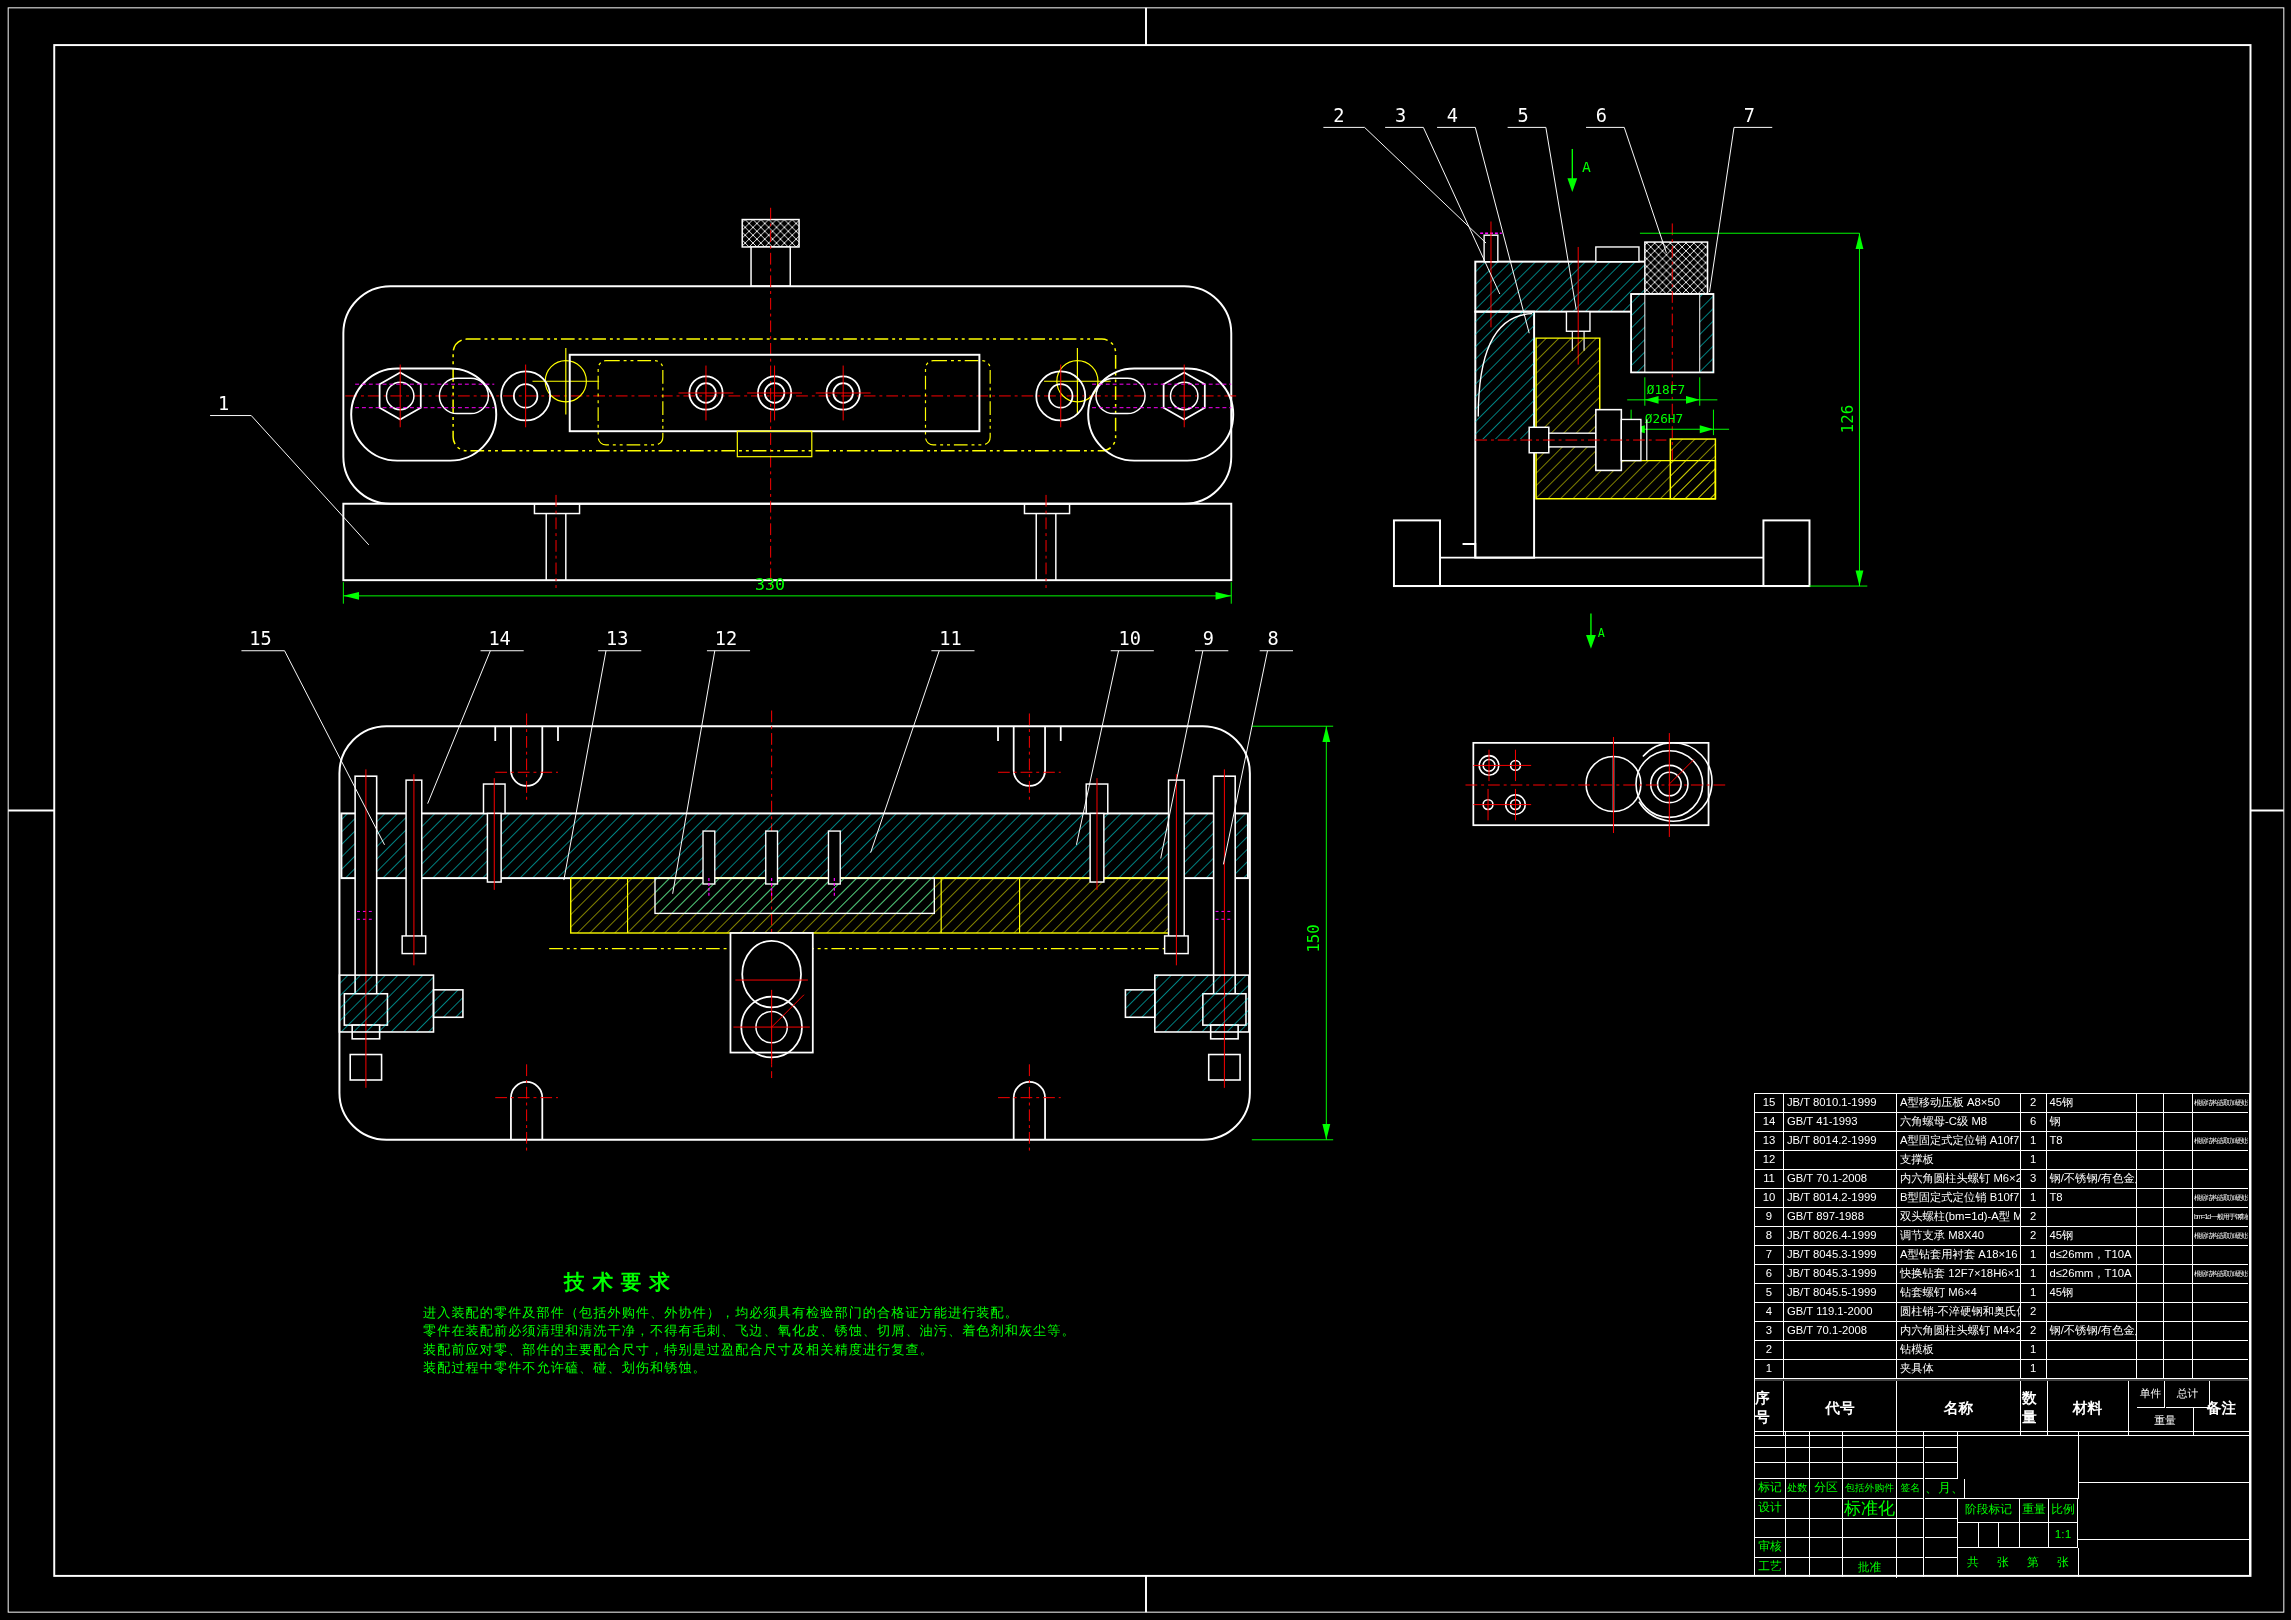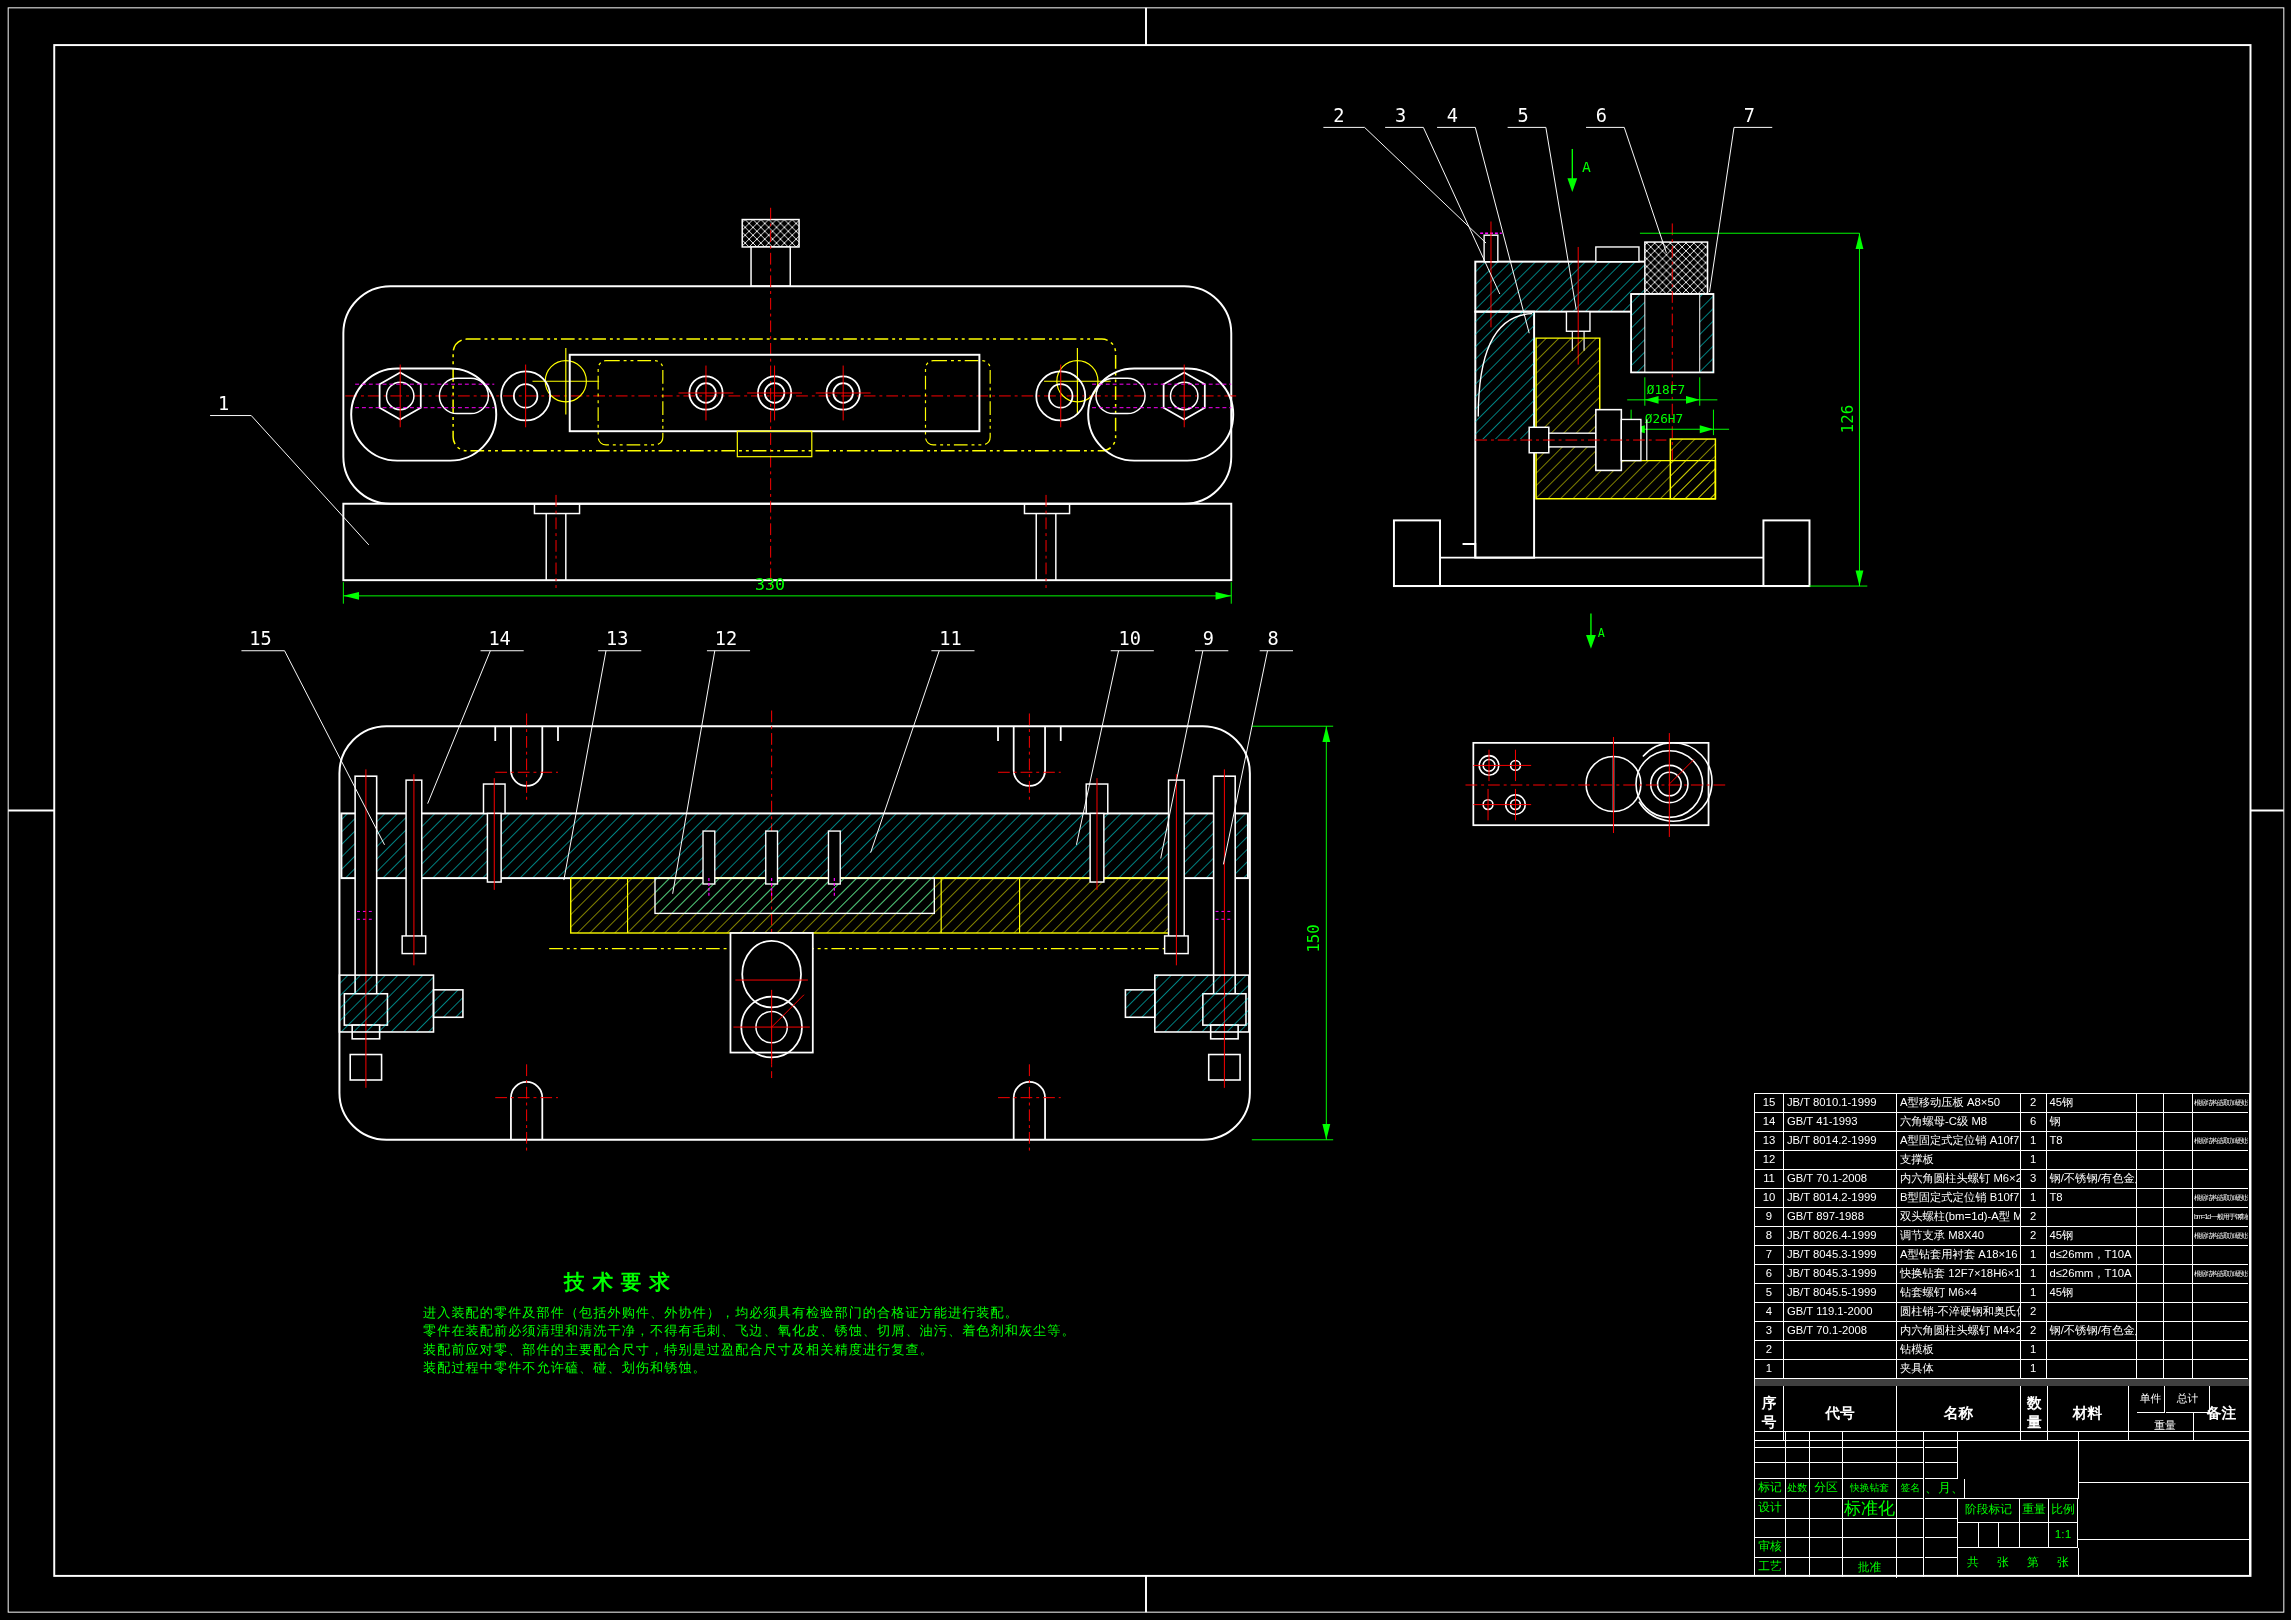--- a/index.html
+++ b/index.html
@@ -599,21 +599,21 @@
           <div class="c num">1</div>
           <div class="c"></div>
           <div class="c">夹具体</div>
           <div class="c num">1</div>
           <div class="c"></div>
           <div class="c"></div>
           <div class="c"></div>
           <div class="c remark"></div>
         </div>
       </div>
-  <div id="bom-head" style="border-top:7px solid #404040;text-align:center;">
+  <div id="bom-head" style="border-top:2px solid #404040;">
     <div class="h" style="left:0;width:29px">序号</div>
     <div class="h" style="left:29px;width:113px">代号</div>
     <div class="h" style="left:142px;width:124px">名称</div>
     <div class="h" style="left:267px;width:25.5px">数量</div>
     <div class="h" style="left:292px;width:82px">材料</div>
     <div class="h small" style="left:382px;width:28px;height:26.5px;border-bottom:1px solid #fff">单件</div>
     <div class="h small" style="left:411px;width:44px;height:26.5px;border-bottom:1px solid #fff">总计</div>
     <div class="h small" style="left:382px;top:26.5px;width:57px;height:27.4px">重量</div>
     <div class="h" style="left:439px;width:55px;border-right:none">备注</div>
   </div>
@@ -636,21 +636,21 @@
   <div class="cell" style="left:0;top:31px;width:31px;height:15.7px"></div>
       <div class="cell" style="left:31px;top:31px;width:23.5px;height:15.7px"></div>
       <div class="cell" style="left:55px;top:31px;width:33px;height:15.7px"></div>
       <div class="cell" style="left:88px;top:31px;width:54px;height:15.7px"></div>
       <div class="cell" style="left:142px;top:31px;width:27.4px;height:15.7px"></div>
       <div class="cell" style="left:170px;top:31px;width:33px;height:15.7px"></div>
 
   <div class="cell" style="left:0;top:47px;width:31px;height:19.6px">标记</div>
   <div class="cell" style="left:31px;top:47px;width:23.5px;height:19.6px;font-size:10px">处数</div>
   <div class="cell" style="left:55px;top:47px;width:33px;height:19.6px">分区</div>
-  <div class="cell" style="left:88px;top:47px;width:54px;height:19.6px;font-size:9.8px">快换钻套</div>
+  <div class="cell" style="left:88px;top:47px;width:54px;height:19.6px;font-size:9.8px">包括外购件</div>
   <div class="cell" style="left:142px;top:47px;width:27.4px;height:19.6px;font-size:9.8px">签名</div>
   <div class="cell" style="left:170px;top:47px;width:40px;height:19.6px;font-size:13px">年、月、日</div>
 
   <div class="cell" style="left:0;top:67px;width:31px;height:19.6px">设计</div>
   <div class="cell" style="left:31px;top:67px;width:23.5px;height:19.6px"></div>
       <div class="cell" style="left:55px;top:67px;width:33px;height:19.6px"></div>
   <div class="cell" style="left:88px;top:67px;width:54px;height:19.6px;font-size:17px">标准化</div>
   <div class="cell" style="left:142px;top:67px;width:27.4px;height:19.6px"></div>
       <div class="cell" style="left:170px;top:67px;width:33px;height:19.6px"></div>
   <div class="cell" style="left:0;top:86px;width:31px;height:19.6px"></div>

